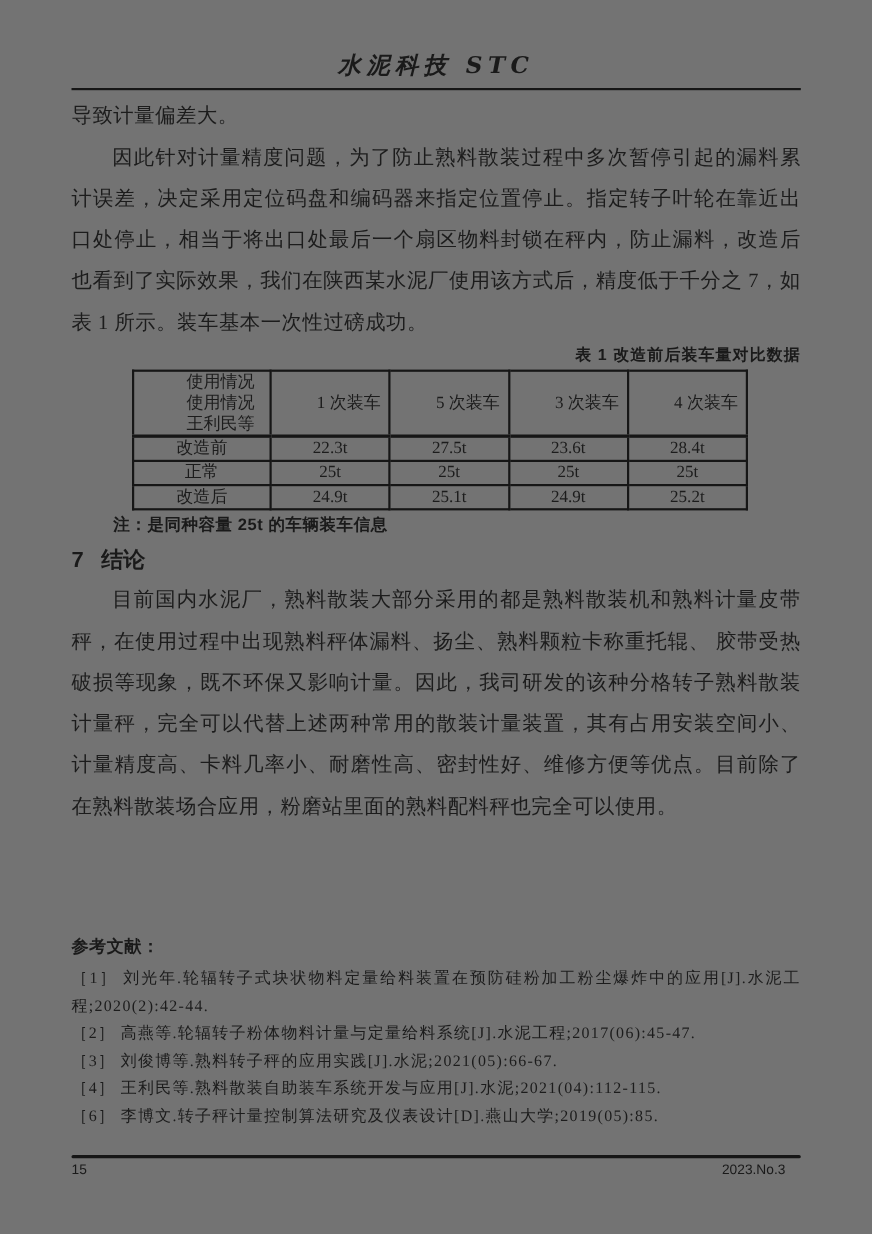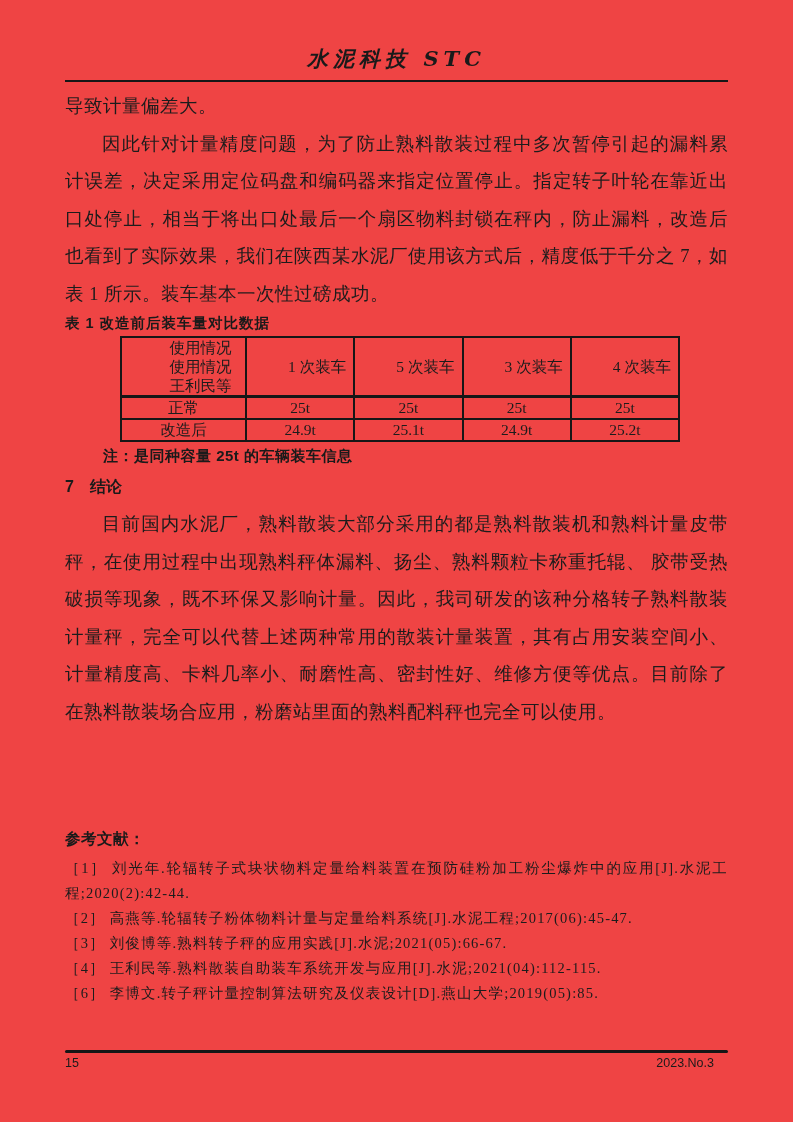--- a/index.html
+++ b/index.html
@@ -1,54 +1,54 @@
 <!DOCTYPE html>
 <html><head>
 <meta charset="utf-8">
 <style>
   * { margin:0; padding:0; box-sizing:border-box; }
   html,body { background:#e8e8e8; }
   .page {
     position:relative; width:793px; height:1122px; margin:0 auto;
-    background:#ef4444; color:#1a1a1a; overflow:hidden;
+    background:#737373; color:#1a1a1a; overflow:hidden;
     font-family:"Liberation Serif","DejaVu Serif",serif;
   }
   .content { position:absolute; left:65px; right:65px; top:0; }
 
   .journal-header { padding-top:44px; padding-bottom:6px; text-align:center;
     border-bottom:2px solid #161616; }
   .journal-title { font-family:"DejaVu Serif","Liberation Serif",serif;
     font-style:italic; font-weight:bold; font-size:21px; line-height:30px;
     letter-spacing:5px; }
 
   .body-text { font-size:18.5px; line-height:37.5px; letter-spacing:0.5px;
     text-align:justify; color:#1c1c1c; }
   .first-body { margin-top:6px; }
   .indent { text-indent:2em; }
 
-  .table-caption { margin-top:0px; text-align:left;
+  .table-caption { margin-top:0px; text-align:right;
     font-family:"Liberation Sans","DejaVu Sans",sans-serif;
     font-weight:bold; font-size:14.5px; line-height:20px; letter-spacing:1px; }
 
   table.data-table { margin-top:3px; margin-left:55px; width:560px;
     border-collapse:collapse; table-layout:fixed; }
   .data-table td { border:2px solid #161616; text-align:center;
     vertical-align:middle; font-size:15.5px; color:#1c1c1c;padding-left:34px; }
   .data-table col.stub-col { width:125px; }
   .data-table tr.header-row td { height:58px; line-height:19px;
     border-bottom:3px solid #161616; }
   .data-table tr.data-row td { height:20px; line-height:18px; padding:1px 0; }
 
   .table-note { margin-top:4px; margin-left:38px;
     font-family:"Liberation Sans","DejaVu Sans",sans-serif;
     font-weight:600; font-size:15px; line-height:19px; letter-spacing:0.5px; }
 
   .section-heading { margin-top:9px;
     font-family:"Liberation Sans","DejaVu Sans",sans-serif;
-    font-weight:bold; font-size:16px; line-height:26px; }
+    font-weight:bold; font-size:20px; line-height:26px; }
   .sec-num { margin-right:16px; }
 
   .conclusion-para { margin-top:6px; }
 
   .refs-title { margin-top:97px;
     font-family:"Liberation Sans","DejaVu Sans",sans-serif;
     font-weight:bold; font-size:15.5px; line-height:22px; letter-spacing:0.5px; }
   .refs-list { margin-top:6px; }
   .ref-item { font-size:14.5px; line-height:25px; letter-spacing:1.2px;
     text-align:justify; color:#1c1c1c; }
@@ -89,20 +89,27 @@
           <div>使用情况</div>
           <div>使用情况</div>
           <div>王利民等</div>
         </td>
         <td>1 次装车</td>
         <td>5 次装车</td>
         <td>3 次装车</td>
         <td>4 次装车</td>
       </tr>
       <tr class="data-row">
+        <td>改造前</td>
+        <td>22.3t</td>
+        <td>27.5t</td>
+        <td>23.6t</td>
+        <td>28.4t</td>
+      </tr>
+      <tr class="data-row">
         <td>正常</td>
         <td>25t</td>
         <td>25t</td>
         <td>25t</td>
         <td>25t</td>
       </tr>
       <tr class="data-row">
         <td>改造后</td>
         <td>24.9t</td>
         <td>25.1t</td>

